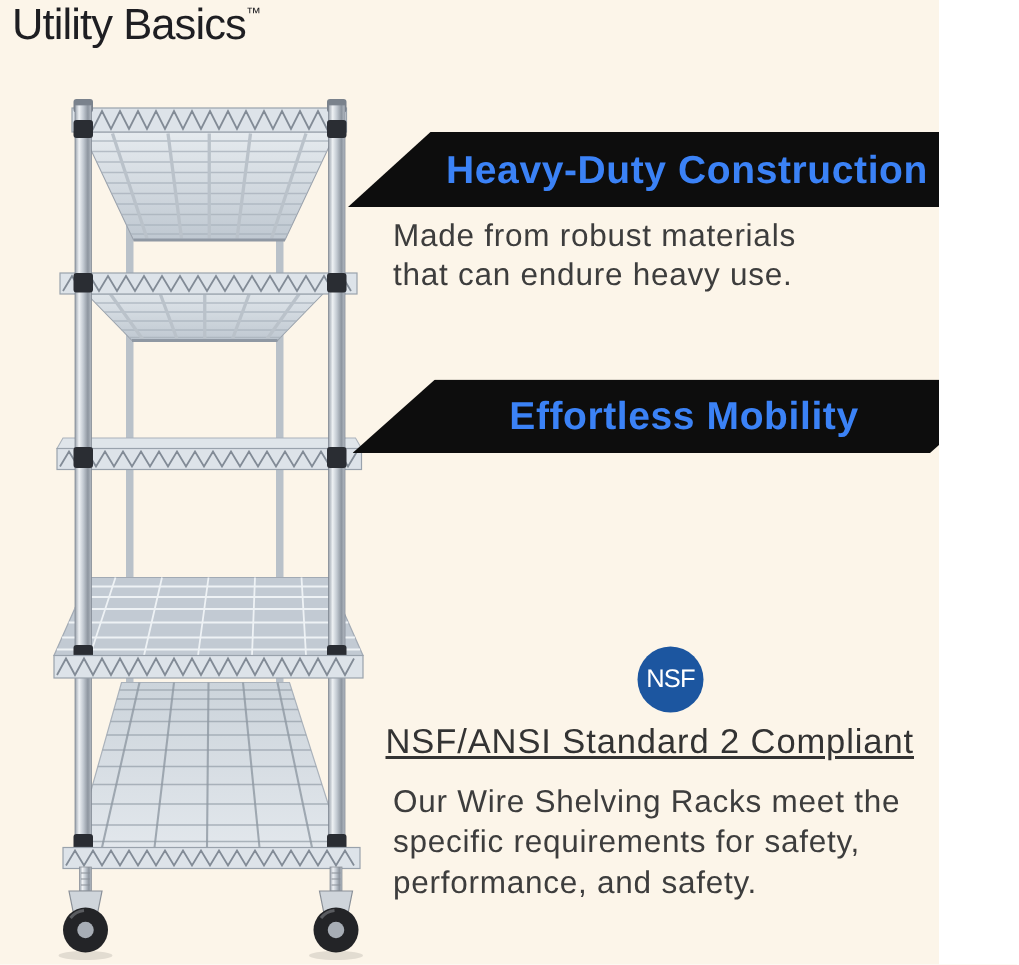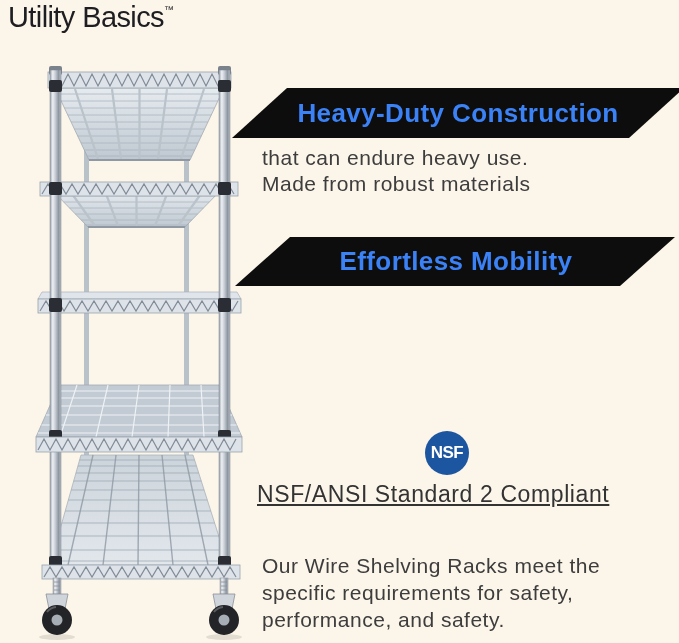--- a/index.html
+++ b/index.html
@@ -1,42 +1,42 @@
 <!DOCTYPE html>
 <html><head>
 <meta charset="utf-8">
 <style>
   html,body{margin:0;padding:0;}
   .canvas{
-    position:relative;width:679px;height:643px;overflow:hidden;
+    position:relative;width:626px;height:643px;overflow:hidden;
     background:#fcf5e9;
     font-family:"Liberation Sans","DejaVu Sans",sans-serif;
   }
   
   .brand{position:absolute;left:8px;top:1px;color:#1e1e22;font-size:29px;font-weight:300;letter-spacing:-0.6px;}
   .brand sup{font-size:10px;vertical-align:14px;letter-spacing:0;}
   
   .rack{position:absolute;left:0;top:0;}
   
   .banner{position:absolute;background:#0d0d0d;display:flex;align-items:center;justify-content:center;}
   .banner .btxt{color:#3b82f6;font-weight:bold;font-size:26px;letter-spacing:0.4px;white-space:nowrap;}
   .banner1{left:232px;top:88px;width:452px;height:50px;
     clip-path:polygon(55px 0,452px 0,397px 100%,0 100%);}
-  .banner2{left:235px;top:237px;width:442px;height:49px;
+  .banner2{left:235px;top:253px;width:442px;height:49px;
     clip-path:polygon(55px 0,440px 0,385px 100%,0 100%);}
   
   .copy{position:absolute;color:#3d3d3d;font-size:21px;line-height:26px;letter-spacing:0.5px;white-space:nowrap;}
   .copy1{left:262px;top:145px;}
   .copy2{left:262px;top:316px;}
-  .copy3{left:262px;top:552px;line-height:27px;}
+  .copy3{left:262px;top:521px;line-height:27px;}
   .nsf-title{position:absolute;left:257px;top:481px;color:#333333;font-size:23px;letter-spacing:0.6px;white-space:nowrap;text-decoration:underline;}
   
   .nsf-badge{position:absolute;left:425px;top:431px;width:44px;height:44px;border-radius:50%;
     background:#1c56a0;display:flex;align-items:center;justify-content:center;}
-  .nsf-badge .ntxt{color:#fff;font-weight:bold;font-size:17px;letter-spacing:-0.5px;font-stretch:condensed;}
+  .nsf-badge .ntxt{color:#fff;font-weight:normal;font-size:17px;letter-spacing:-0.5px;font-stretch:condensed;}
   .nsf-badge .nreg{position:absolute;right:-1px;bottom:1px;color:#1c56a0;font-size:8px;}
 </style>
 </head>
 <body>
 
 <div class="canvas">
 
   <div class="brand">
     <span>Utility Basics</span><sup>™</sup>
   </div>
@@ -145,22 +145,22 @@
       <circle cx="224" cy="620" r="5.5" fill="#a7adb5"></circle>
       <path d="M214,612a13,13 0 0 1 9,-5" stroke="#5a5c60" stroke-width="2" fill="none"></path>
       <ellipse cx="224" cy="637" rx="18" ry="3" fill="#000000" opacity="0.10"></ellipse>
     </g>
   </svg>
 
   <div class="banner banner1">
     <span class="btxt">Heavy-Duty Construction</span>
   </div>
   <div class="copy copy1">
+    <div>Made from robust materials</div>
     <div>that can endure heavy use.</div>
-    <div>Made from robust materials</div>
   </div>
 
   <div class="banner banner2">
     <span class="btxt">Effortless Mobility</span>
   </div>
 
   <div class="nsf-badge">
     <span class="ntxt">NSF</span>
     <span class="nreg"></span>
   </div>

